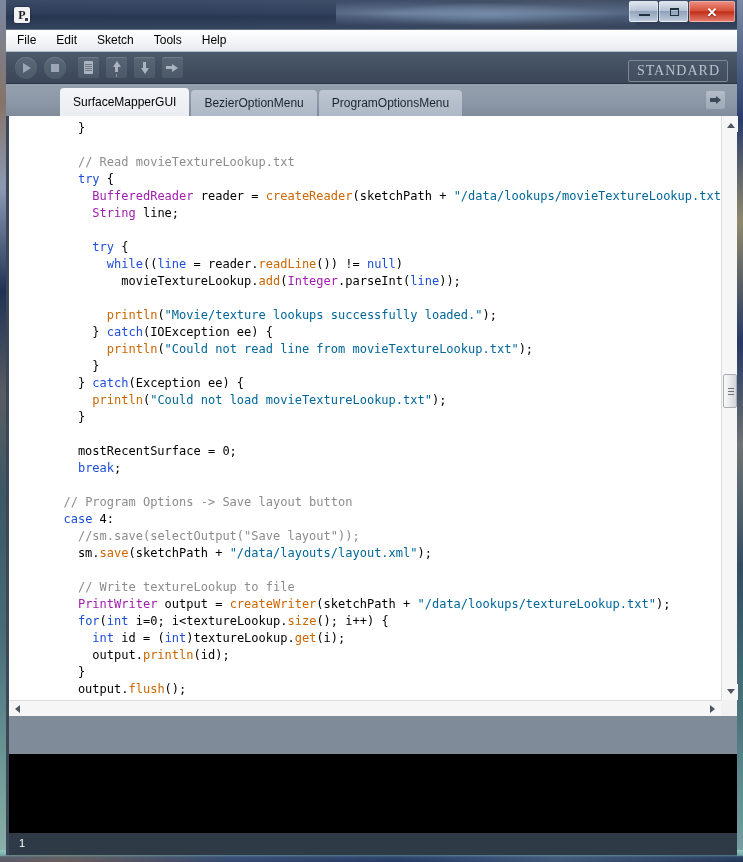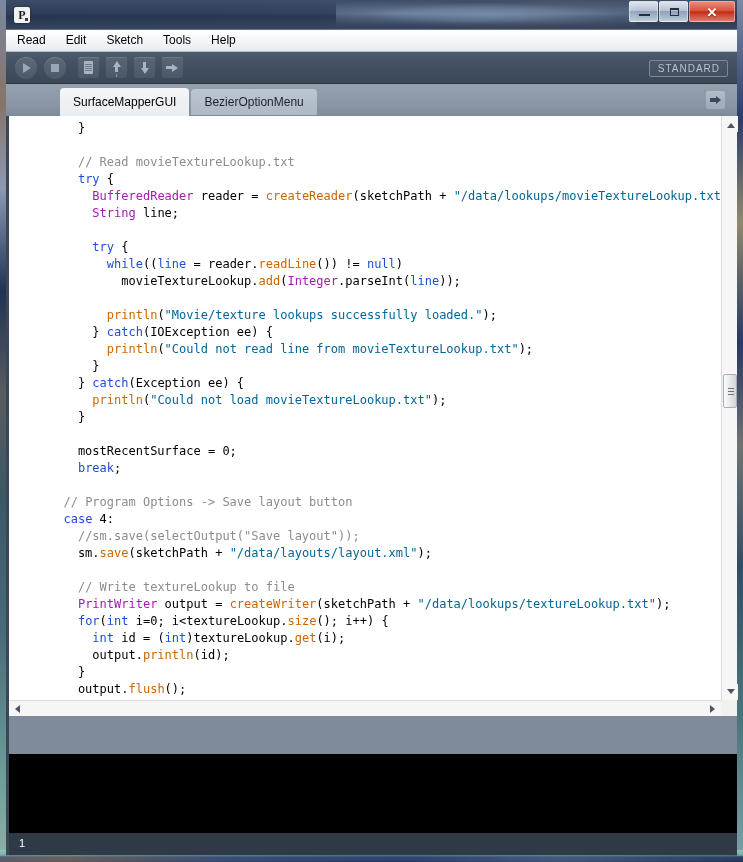--- a/index.html
+++ b/index.html
@@ -177,32 +177,33 @@
   }
   .ic-arr-rt::before{
     content:""; position:absolute; left:10px; top:7px; width:0;height:0;
     border-left:6px solid #aab4c0; border-top:4px solid transparent; border-bottom:4px solid transparent;
   }
   .ic-arr-rt::after{
     content:""; position:absolute; left:4px; top:9px; width:6px; height:3px; background:#aab4c0;
   }
   #mode-badge {
     position:absolute; right:9px; top:8px;
-    border:1px solid #7d8894; color:#b9c2cc; font-size:10px;
+    border:1px solid #7d8894; color:#b9c2cc; font-size:14px;
     letter-spacing:1px; padding:2px 7px 2px 8px; border-radius:2px;
     background: rgba(255,255,255,.03);
+    font-family: Liberation Serif, serif;
   }
 
   
   #tabbar {
     position:absolute; left:0; top:84px; width:731px; height:32px;
     background: linear-gradient(180deg,#96a1b0 0%, #8b96a6 60%, #7f8a9a 100%);
     box-sizing:border-box;
   }
-  #tabs { position:absolute; left:14px; top:4px; display:flex; align-items:center; height:28px;padding-left:40px; }
+  #tabs { position:absolute; left:14px; top:4px; display:flex; align-items:flex-end; height:28px;padding-left:40px; }
   .tab {
     height:26px; line-height:26px; padding:0 13px;
     font-size:12px; color:#1a2430;
     background: linear-gradient(180deg,#bdc6d2 0%, #aeb8c6 100%);
     border-radius:4px 4px 0 0;
     margin-right:2px; cursor:pointer; white-space:nowrap;
   }
   .tab.active {
     background: linear-gradient(180deg,#f4f6f8 0%, #e9edf1 100%);
     color:#000; height:28px; line-height:28px;
@@ -327,21 +328,21 @@
       <div class="wbtn">
           <span class="max-sq"></span>
         </div>
       <div class="wbtn close">
         <span class="gl">✕</span>
       </div>
     </div>
   </div>
 
   <div id="menubar">
-    <div class="menu-item">Read</div>
+    <div class="menu-item">File</div>
     <div class="menu-item">Edit</div>
     <div class="menu-item">Sketch</div>
     <div class="menu-item">Tools</div>
     <div class="menu-item">Help</div>
   </div>
 
   <div id="toolbar">
     <div class="tb-btn" style="left:9px;">
       <div class="tb-circ">
           <span class="ic-play"></span>
@@ -366,20 +367,21 @@
     <div class="tb-btn" style="left:156px;">
       <div class="tb-sq ic-arr-rt"></div>
     </div>
     <div id="mode-badge">STANDARD</div>
   </div>
 
   <div id="tabbar">
     <div id="tabs">
       <div class="tab active">SurfaceMapperGUI</div>
       <div class="tab">BezierOptionMenu</div>
+      <div class="tab">ProgramOptionsMenu</div>
     </div>
     <div id="tab-next"></div>
   </div>
 
   <div id="editor-wrap">
     <div id="code"><div class="ln"><span class="pl">    }</span></div><div class="ln">&nbsp;</div><div class="ln"><span class="pl">    </span><span class="cm">// Read movieTextureLookup.txt</span></div><div class="ln"><span class="pl">    </span><span class="kw">try</span><span class="pl"> {</span></div><div class="ln"><span class="pl">      </span><span class="ty">BufferedReader</span><span class="pl"> reader = </span><span class="fn">createReader</span><span class="pl">(sketchPath + </span><span class="st">"/data/lookups/movieTextureLookup.txt"</span></div><div class="ln"><span class="pl">      </span><span class="ty">String</span><span class="pl"> line;</span></div><div class="ln">&nbsp;</div><div class="ln"><span class="pl">      </span><span class="kw">try</span><span class="pl"> {</span></div><div class="ln"><span class="pl">        </span><span class="kw">while</span><span class="pl">((</span><span class="kw">line</span><span class="pl"> = reader.</span><span class="fn">readLine</span><span class="pl">()) != </span><span class="kw">null</span><span class="pl">)</span></div><div class="ln"><span class="pl">          movieTextureLookup.</span><span class="fn">add</span><span class="pl">(</span><span class="ty">Integer</span><span class="pl">.parseInt(</span><span class="kw">line</span><span class="pl">));</span></div><div class="ln">&nbsp;</div><div class="ln"><span class="pl">        </span><span class="fn">println</span><span class="pl">(</span><span class="st">"Movie/texture lookups successfully loaded."</span><span class="pl">);</span></div><div class="ln"><span class="pl">      } </span><span class="kw">catch</span><span class="pl">(IOException ee) {</span></div><div class="ln"><span class="pl">        </span><span class="fn">println</span><span class="pl">(</span><span class="st">"Could not read line from movieTextureLookup.txt"</span><span class="pl">);</span></div><div class="ln"><span class="pl">      }</span></div><div class="ln"><span class="pl">    } </span><span class="kw">catch</span><span class="pl">(Exception ee) {</span></div><div class="ln"><span class="pl">      </span><span class="fn">println</span><span class="pl">(</span><span class="st">"Could not load movieTextureLookup.txt"</span><span class="pl">);</span></div><div class="ln"><span class="pl">    }</span></div><div class="ln">&nbsp;</div><div class="ln"><span class="pl">    mostRecentSurface = 0;</span></div><div class="ln"><span class="pl">    </span><span class="kw">break</span><span class="pl">;</span></div><div class="ln">&nbsp;</div><div class="ln"><span class="pl">  </span><span class="cm">// Program Options -&gt; Save layout button</span></div><div class="ln"><span class="pl">  </span><span class="kw">case</span><span class="pl"> 4:</span></div><div class="ln"><span class="pl">    </span><span class="cm">//sm.save(selectOutput("Save layout"));</span></div><div class="ln"><span class="pl">    sm.</span><span class="fn">save</span><span class="pl">(sketchPath + </span><span class="st">"/data/layouts/layout.xml"</span><span class="pl">);</span></div><div class="ln">&nbsp;</div><div class="ln"><span class="pl">    </span><span class="cm">// Write textureLookup to file</span></div><div class="ln"><span class="pl">    </span><span class="ty">PrintWriter</span><span class="pl"> output = </span><span class="fn">createWriter</span><span class="pl">(sketchPath + </span><span class="st">"/data/lookups/textureLookup.txt"</span><span class="pl">);</span></div><div class="ln"><span class="pl">    </span><span class="kw">for</span><span class="pl">(</span><span class="kw">int</span><span class="pl"> i=0; i&lt;textureLookup.</span><span class="fn">size</span><span class="pl">(); i++) {</span></div><div class="ln"><span class="pl">      </span><span class="kw">int</span><span class="pl"> id = (</span><span class="kw">int</span><span class="pl">)textureLookup.</span><span class="fn">get</span><span class="pl">(i);</span></div><div class="ln"><span class="pl">      output.</span><span class="fn">println</span><span class="pl">(id);</span></div><div class="ln"><span class="pl">    }</span></div><div class="ln"><span class="pl">    output.</span><span class="fn">flush</span><span class="pl">();</span></div><div class="ln"><span class="pl">    output.</span><span class="fn">close</span><span class="pl">();</span></div></div>
 
     <div id="vscroll">
       <div class="sc-arrow" id="v-up"></div>
       <div id="vthumb"></div>

